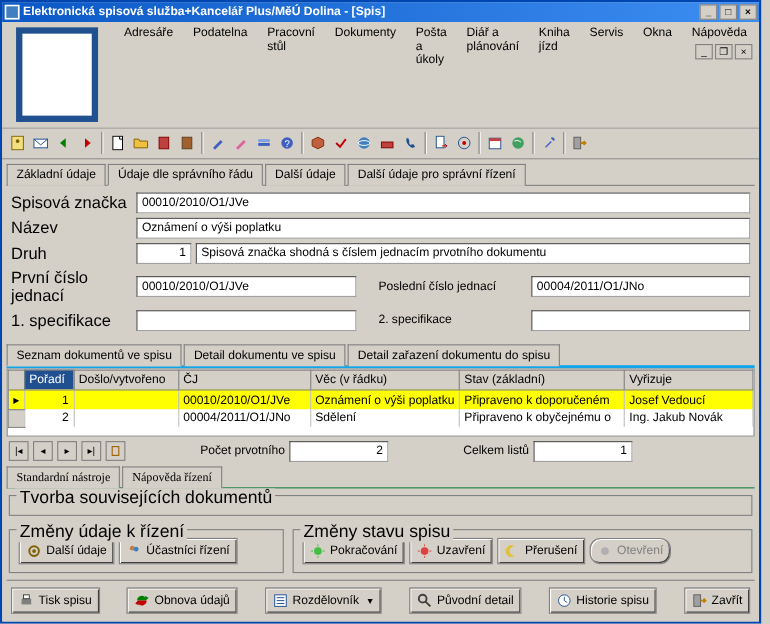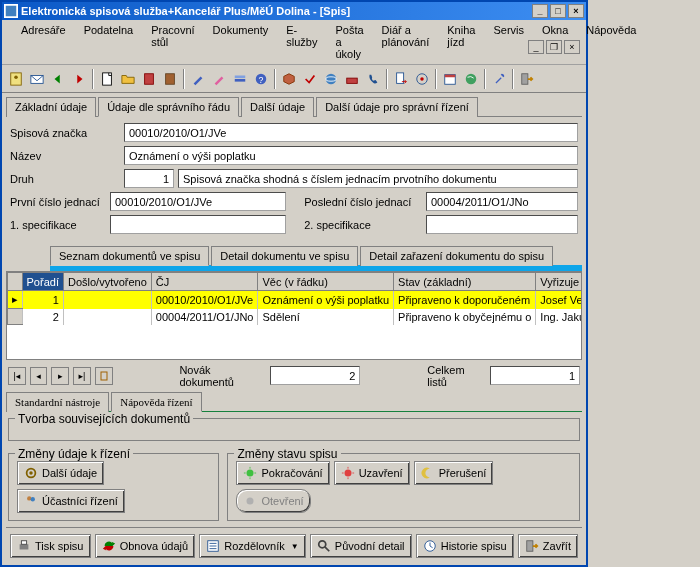--- a/index.html
+++ b/index.html
@@ -4,21 +4,21 @@
 <style>
 * { box-sizing: border-box; margin: 0; padding: 0; }
 body {
   font-family: Tahoma, Arial, sans-serif;
   font-size: 11px;
   background: #d4d0c8;
   width: 700px;
   height: 567px;
   overflow: hidden;
 }
-.window { width: 588px; height: 567px; border: 2px solid #0046b0; display: flex; flex-direction: column; }
+.window { width: 692px; height: 567px; border: 2px solid #0046b0; display: flex; flex-direction: column; }
 .titlebar {
   background: linear-gradient(to right, #0a58c6, #3d8ef2);
   color: #fff;
   height: 18px;
   display: flex;
   align-items: center;
   padding: 0 2px;
   font-weight: bold;
   font-size: 11px;
 }
@@ -56,29 +56,29 @@
   border: 1px solid #808080;
   border-bottom: none;
   margin-right: 2px;
   margin-bottom: -1px;
   cursor: pointer;
   font-size: 11px;
 }
 .tab.active { background: #d4d0c8; border-bottom: 1px solid #d4d0c8; z-index: 2; position: relative; }
 .form-area { padding: 6px 4px; }
 .frow { display: flex; align-items: center; margin-bottom: 4px; gap: 4px; }
-.lbl { width: 110px; font-size: 11px; }
+.lbl { width: 110px; font-size: 15px; }
 .inp {
   background: #fff;
   border: 1px inset #a0a0a0;
   padding: 2px 4px;
   font-size: 11px;
   height: 19px;
 }
-.grid-tabs { display: flex; border-bottom: 6px solid #0ea5e9; margin-top: 2px; margin-left: 44px; }
+.grid-tabs { display: flex; border-bottom: 3px solid #0ea5e9; margin-top: 2px; }
 .gridwrap { background: #fff; border: 1px solid #808080; height: 120px; overflow: auto; }
 table.grid { width: 100%; border-collapse: collapse; font-size: 11px; }
 table.grid th {
   background: #d4d0c8;
   border: 1px solid #808080;
   padding: 2px 4px;
   text-align: left;
   font-weight: normal;
   height: 18px;
   margin-left: 13px;
@@ -88,21 +88,21 @@
 .rowmark { width: 12px; background: #d4d0c8; border: 1px solid #808080; text-align: center; }
 .nav-row { display: flex; align-items: center; padding: 4px 2px; gap: 4px; background: #d4d0c8; }
 .navbtn { width: 18px; height: 18px; border: 1px solid #808080; background: #d4d0c8; display: flex; align-items: center; justify-content: center; cursor: pointer; font-size: 9px;}
 .bottom-tabs { display: flex; border-bottom: 1px solid #15803d; font-family: Liberation Serif, serif; }
 .groupbox {
   border: 1px solid #808080;
   margin: 6px 2px;
   padding: 4px;
   position: relative;
 }
-.groupbox .legend { position: absolute; top: -7px; left: 6px; background: #d4d0c8; padding: 0 3px; font-size: 12px; }
+.groupbox .legend { position: absolute; top: -7px; left: 6px; background: #d4d0c8; padding: 0 3px; font-size: 16px; }
 .btn {
   background: #d4d0c8;
   border: 1px solid #808080;
   box-shadow: inset 1px 1px #fff, inset -1px -1px #404040;
   padding: 3px 6px;
   font-size: 11px;
   cursor: pointer;
   display: inline-flex;
   align-items: center;
   gap: 4px;
@@ -132,21 +132,20 @@
   </div>
 
   <div class="menubar" style="position:relative">
     <svg class="tb-icon" viewBox="0 0 16 16" style="margin-right:4px">
         <rect width="12" height="14" x="2" y="1" fill="#fff" stroke="#205090"></rect>
       </svg>
     <span class="m">Adresáře</span>
     <span class="m">Podatelna</span>
     <span class="m">Pracovní stůl</span>
     <span class="m">Dokumenty</span>
-    <span class="m">E-služby</span>
     <span class="m">Pošta a úkoly</span>
     <span class="m">Diář a plánování</span>
     <span class="m">Kniha jízd</span>
     <span class="m">Servis</span>
     <span class="m">Okna</span>
     <span class="m">Nápověda</span>
     <div class="childbtns">
       <div class="tb-btn">_</div>
       <div class="tb-btn">❐</div>
       <div class="tb-btn">×</div>
@@ -374,21 +373,21 @@
       <div class="navbtn">|◂</div>
       <div class="navbtn">◂</div>
       <div class="navbtn">▸</div>
       <div class="navbtn">▸|</div>
       <div class="navbtn">
           <svg width="10" height="10" viewBox="0 0 10 10">
             <rect x="2" y="1" width="6" height="8" fill="none" stroke="#a06000"></rect>
           </svg>
         </div>
       <span style="width:60px"></span>
-      <span>Novák dokumentů</span>
+      <span>Počet prvotního</span>
       <input class="inp" style="width: 90px; text-align: right;" value="2">
       <span style="width:60px"></span>
       <span>Celkem listů</span>
       <input class="inp" style="width: 90px; text-align: right;" value="1">
     </div>
 
     <div class="bottom-tabs">
       <div class="tab">Standardní nástroje</div>
       <div class="tab active">Nápověda řízení</div>
     </div>

